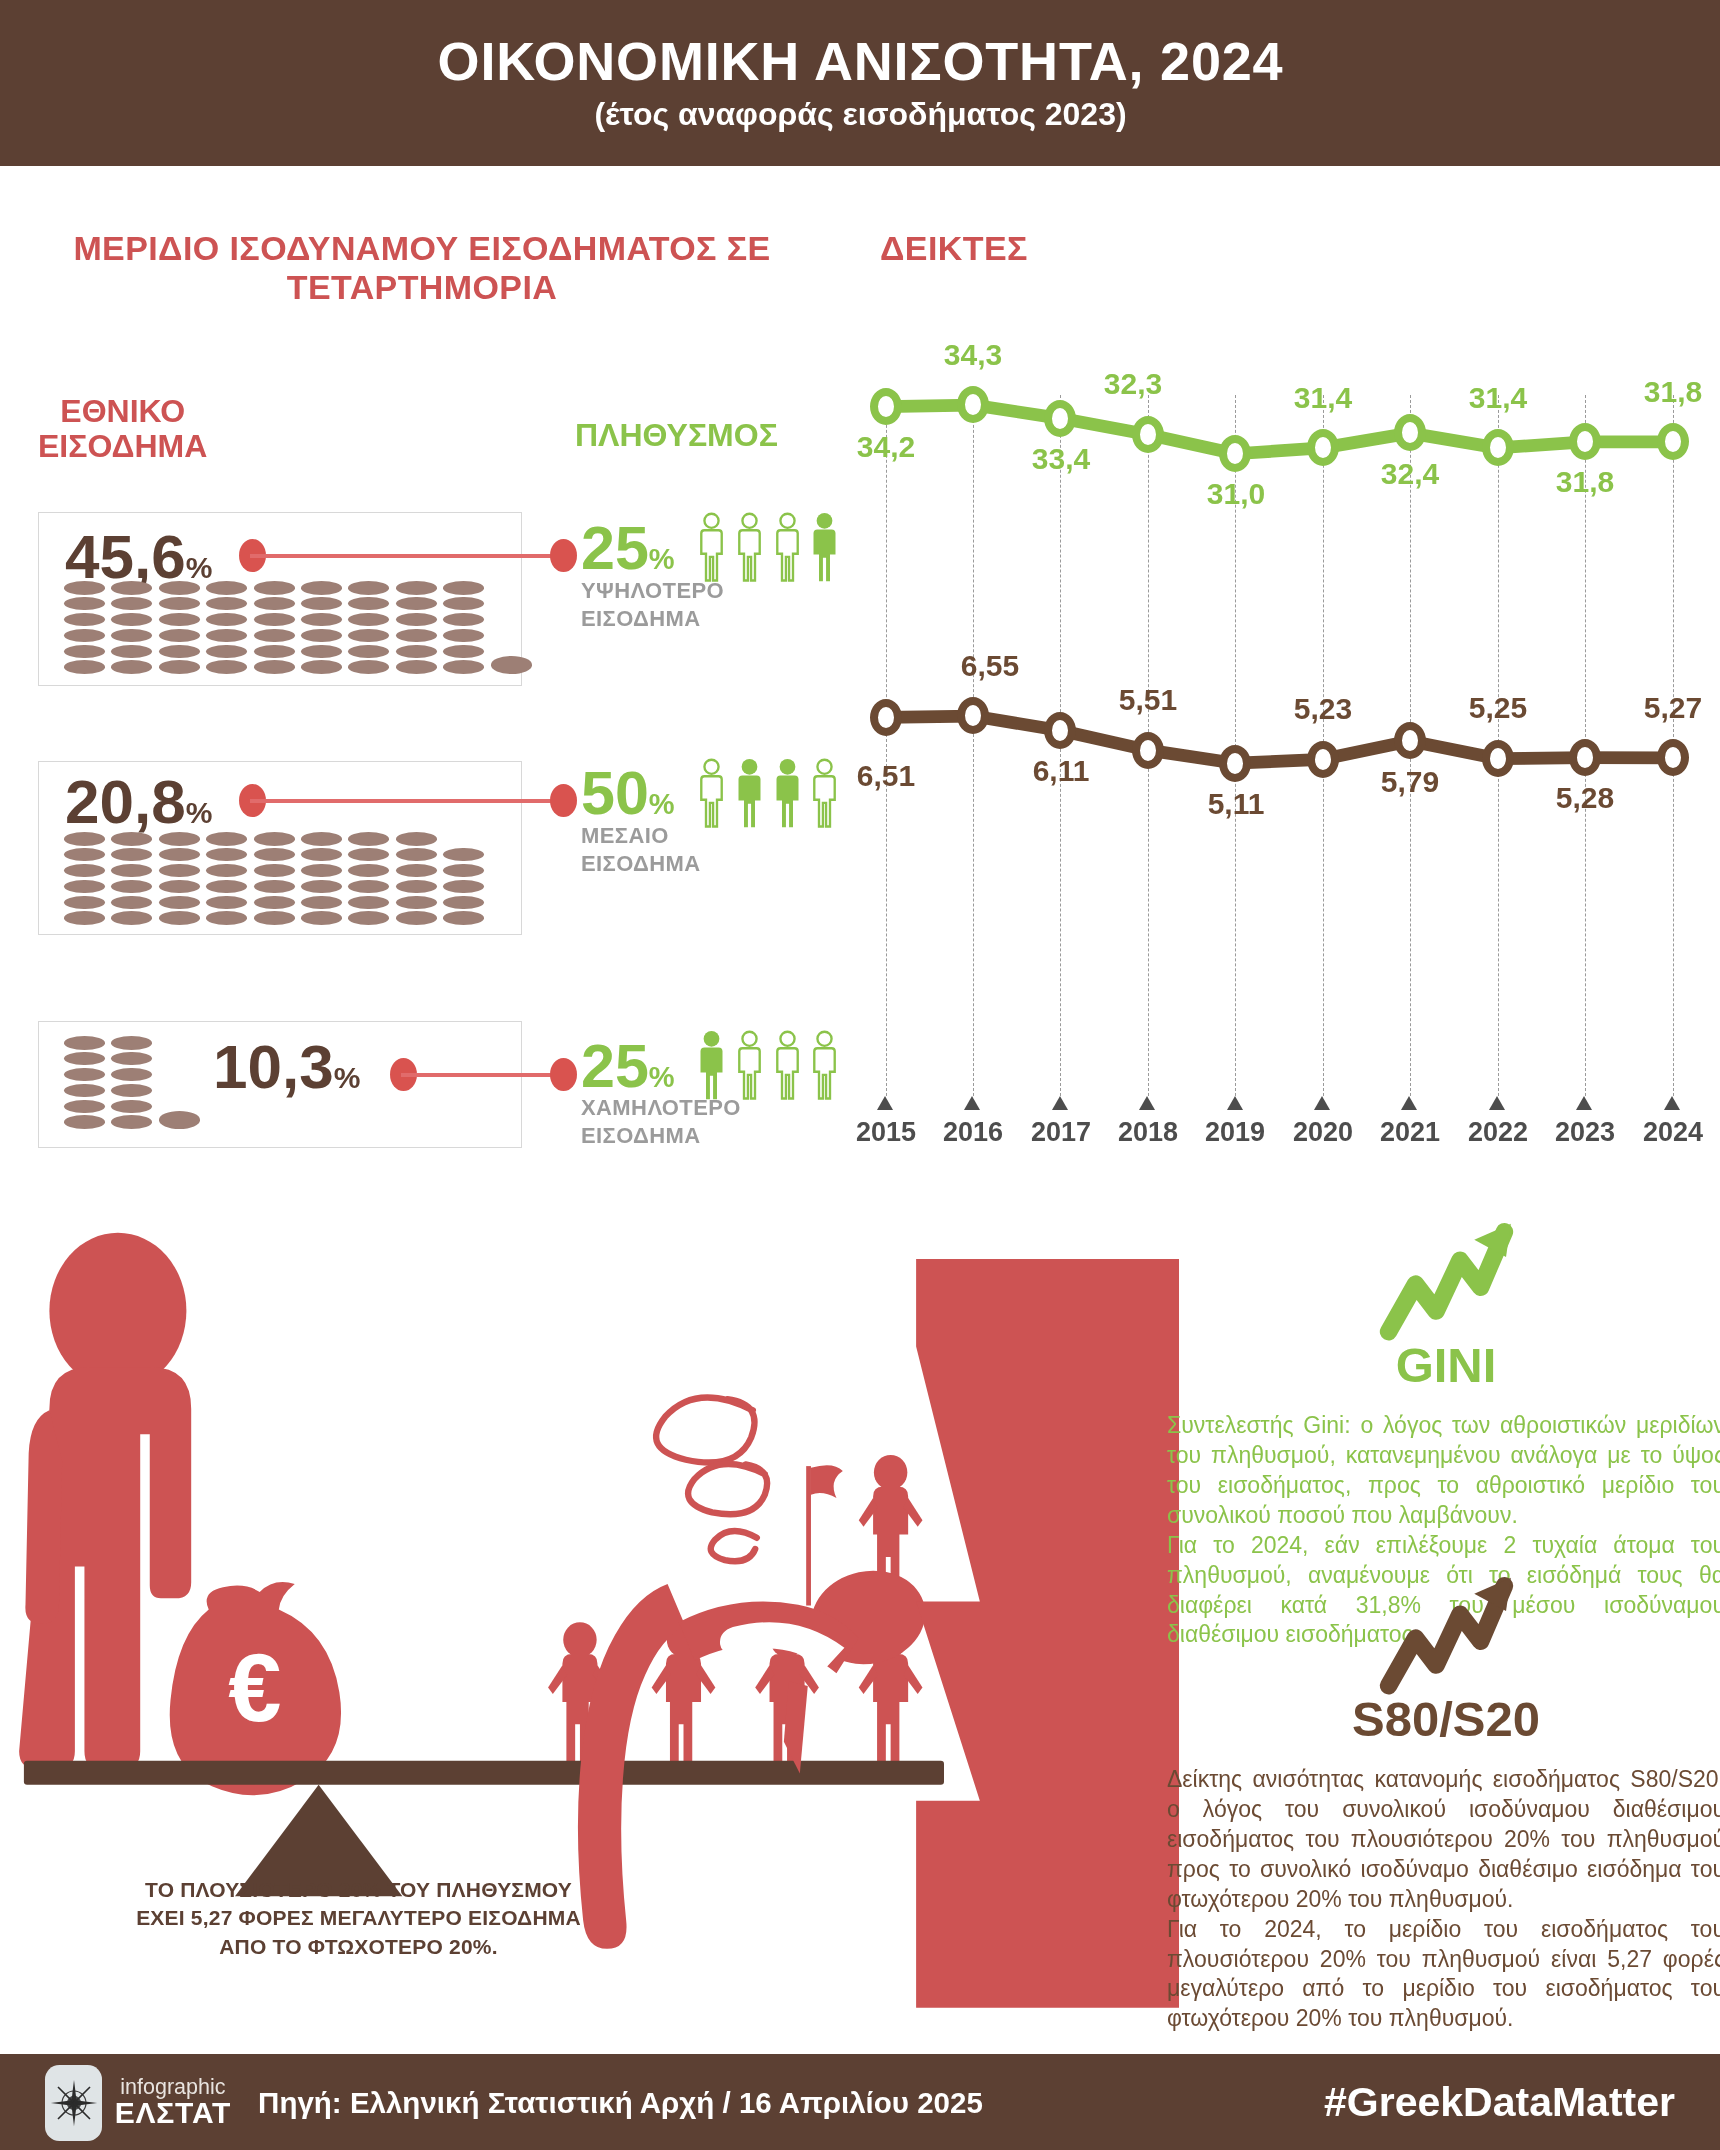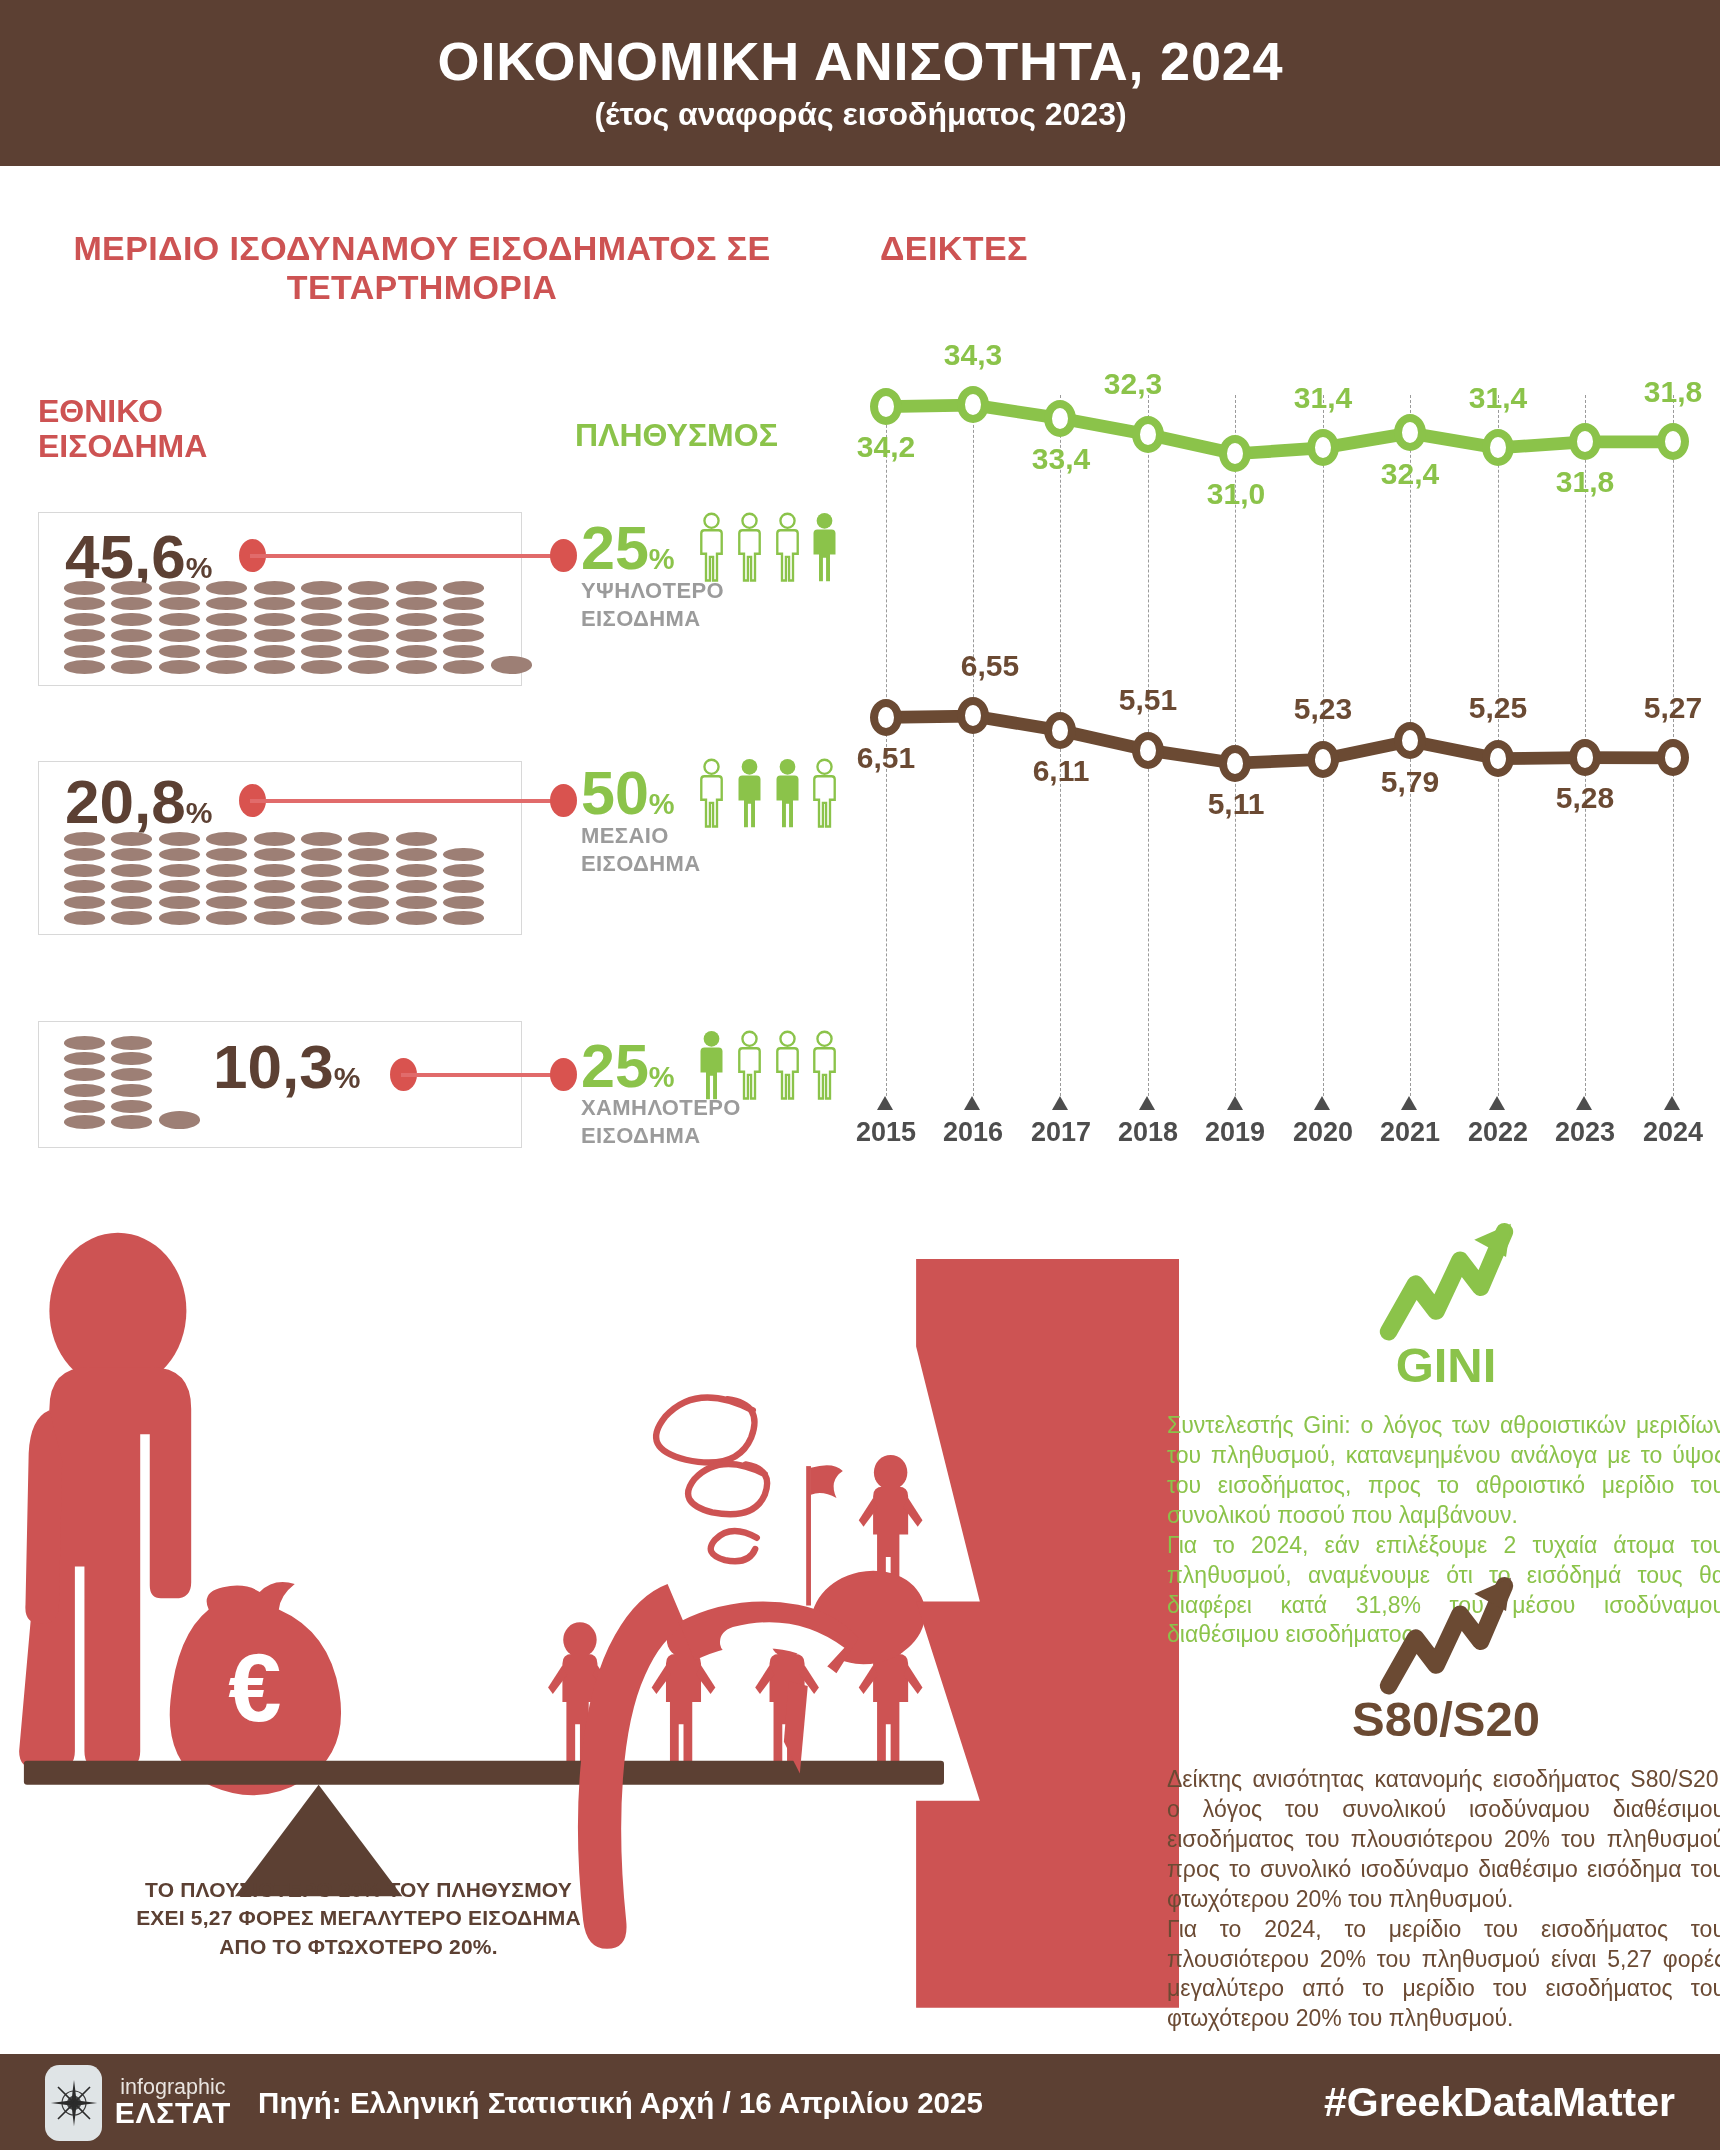--- a/index.html
+++ b/index.html
@@ -29,21 +29,21 @@
   .sec-heading {
     position: absolute; color: #cd5353; font-weight: bold;
     font-size: 34px; line-height: 1.14; letter-spacing: 0.4px;
   }
   #quartile-heading { left: 16px; top: 229px; width: 812px; text-align: center; }
   #indicators-heading { left: 880px; top: 229px; }
 
   .sub-heading {
     position: absolute; font-weight: bold; font-size: 32px; line-height: 1.1;
   }
-  #national-income-heading { left: 38px; top: 394px; color: #cd5353; }
+  #national-income-heading { left: 38px; top: 394px; color: #cd5353; text-align: center; }
   #population-heading { left: 575px; top: 418px; color: #8bc34a; }
 
   
   .qrow { position: absolute; }
   .qbox {
     position: absolute; border: 1.6px solid #d8d8d8; background: #fff;
   }
   .qpct {
     position: absolute; color: #5c4033; font-weight: bold; font-size: 62px;
     line-height: 1; white-space: nowrap;
@@ -509,21 +509,21 @@
         <div class="vlabel gini" style="left: -34px; top: 111px;">34,2</div>
         <div class="vlabel gini" style="left: 53px; top: 19px;">34,3</div>
         <div class="vlabel gini" style="left: 141px; top: 123px;">33,4</div>
         <div class="vlabel gini" style="left: 213px; top: 48px;">32,3</div>
         <div class="vlabel gini" style="left: 316px; top: 158px;">31,0</div>
         <div class="vlabel gini" style="left: 403px; top: 62px;">31,4</div>
         <div class="vlabel gini" style="left: 490px; top: 138px;">32,4</div>
         <div class="vlabel gini" style="left: 578px; top: 62px;">31,4</div>
         <div class="vlabel gini" style="left: 665px; top: 146px;">31,8</div>
         <div class="vlabel gini" style="left: 753px; top: 56px;">31,8</div>
-        <div class="vlabel s80" style="left: -34px; top: 422px;">6,51</div>
+        <div class="vlabel s80" style="left: -34px; top: 440px;">6,51</div>
         <div class="vlabel s80" style="left: 70px; top: 330px;">6,55</div>
         <div class="vlabel s80" style="left: 141px; top: 435px;">6,11</div>
         <div class="vlabel s80" style="left: 228px; top: 364px;">5,51</div>
         <div class="vlabel s80" style="left: 316px; top: 468px;">5,11</div>
         <div class="vlabel s80" style="left: 403px; top: 373px;">5,23</div>
         <div class="vlabel s80" style="left: 490px; top: 446px;">5,79</div>
         <div class="vlabel s80" style="left: 578px; top: 372px;">5,25</div>
         <div class="vlabel s80" style="left: 665px; top: 462px;">5,28</div>
         <div class="vlabel s80" style="left: 753px; top: 372px;">5,27</div>
       </div>

